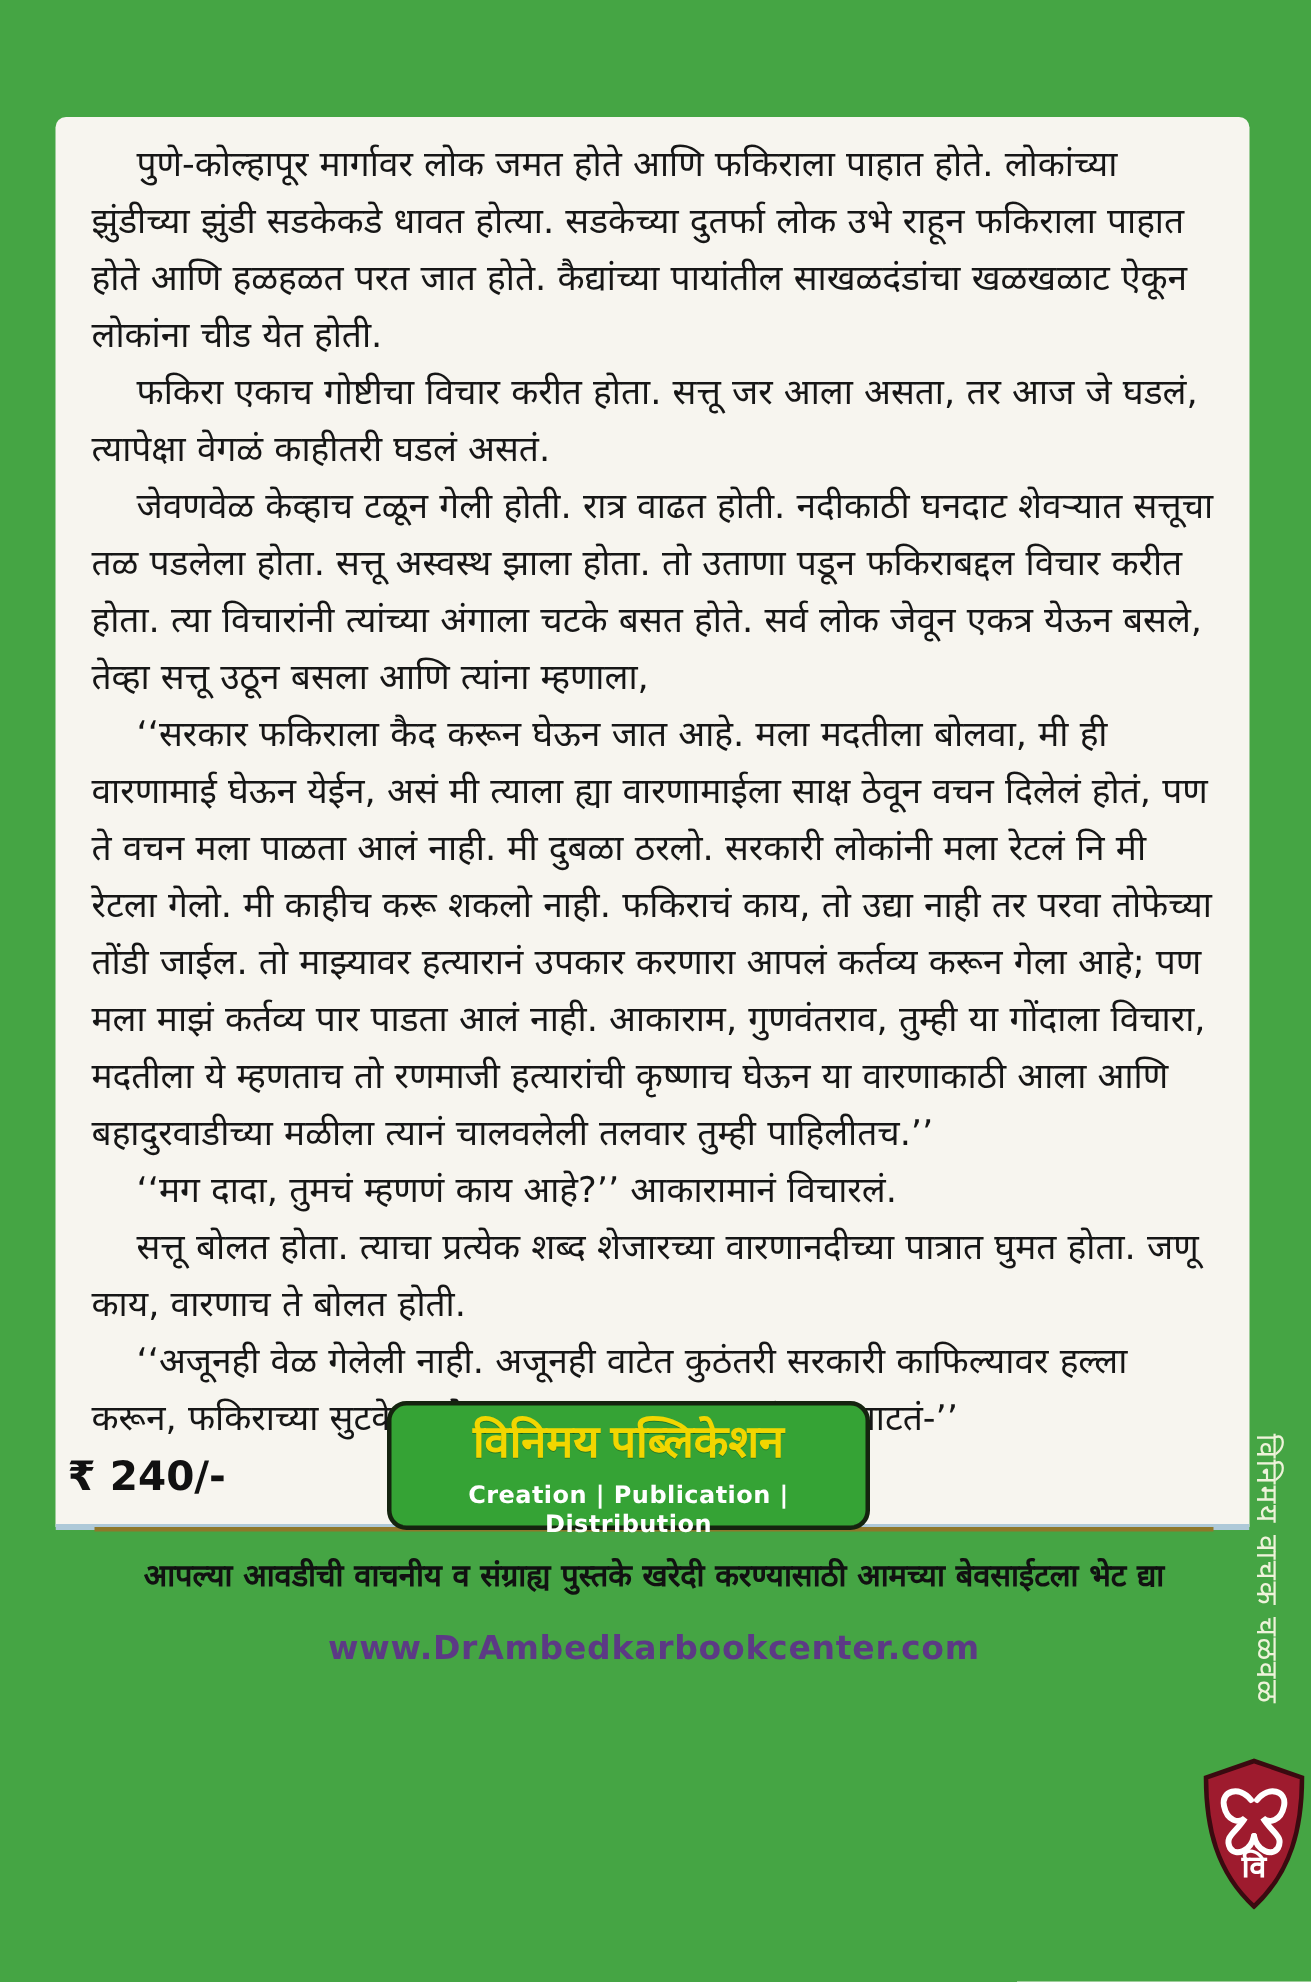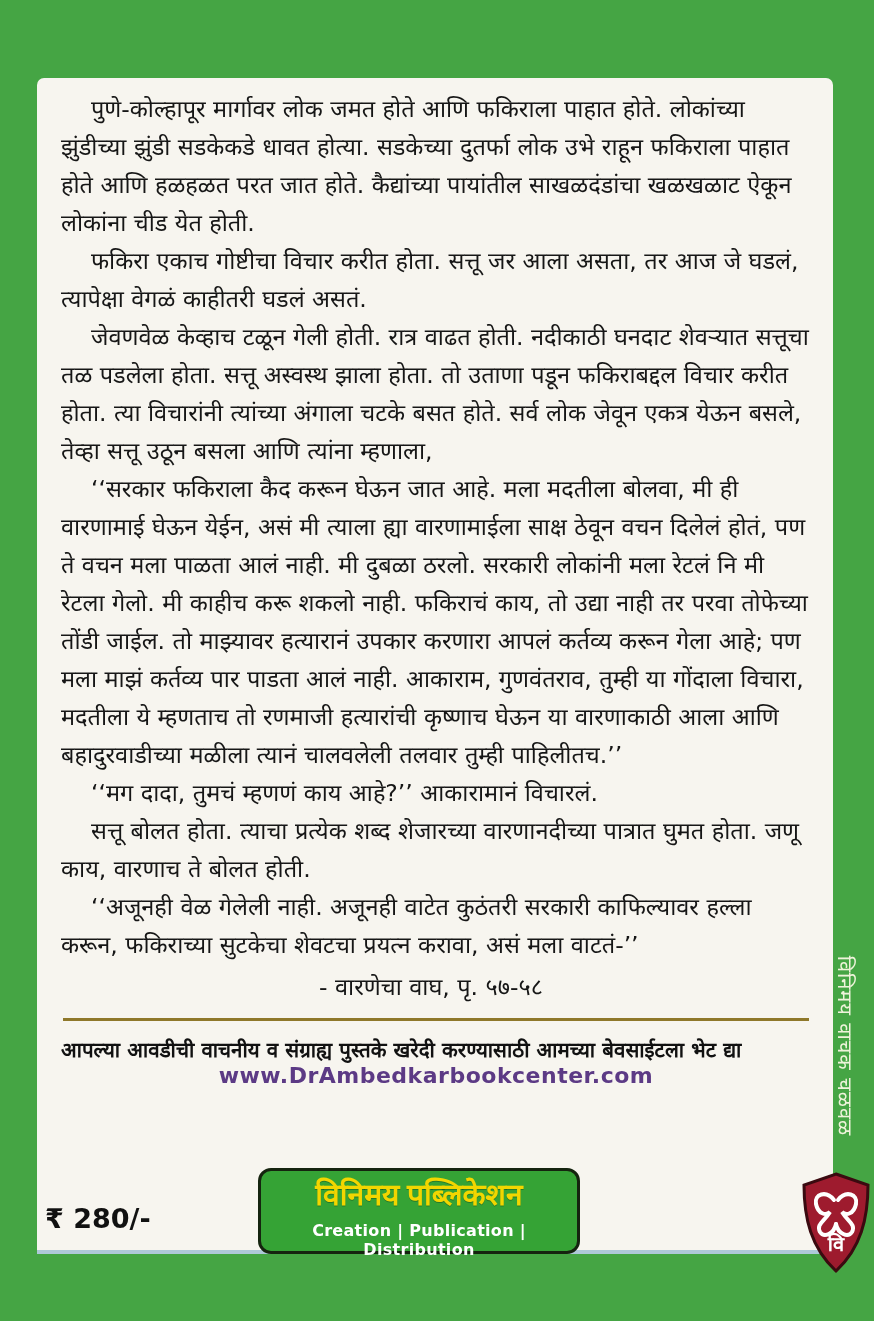--- a/index.html
+++ b/index.html
@@ -5,21 +5,21 @@
   html,body { margin:0; padding:0; }
   body {
     width:874px; height:1321px;
     position:relative;
     background:#45a544;
     font-family:"DejaVu Sans", sans-serif;
     overflow:hidden;
   }
   .page {
     position:absolute; left:37px; top:78px;
-    width:796px; height:1176px;
+    width:796px; height:942px;
     background:#f7f5ef;
     border-radius:7px 7px 0 0;
     border-bottom:4px solid #aec9d8;
     box-sizing:border-box;
     padding:12px 22px 0 24px;
     color:#161616;
   }
   .text-block p {
     margin:0;
     font-size:23.5px;
@@ -31,32 +31,33 @@
   .attribution {
     text-align:center;
     font-size:23.5px;
     margin:6px 10px 0 0;
   }
   .rule {
     border-top:3px solid #8f782a;
     margin:16px 2px 0 2px;
   }
   .promo {
-    text-align:left;
+    text-align:center;
     font-weight:bold;
     font-size:20.5px;
     margin-top:14px;
     color:#111;
   }
   .website {
     text-align:center;
     font-weight:bold;
     font-size:22px;
     letter-spacing:0.5px;
     color:#5c3a85;
+    margin-top:24px;
   }
   .pubbox {
     position:absolute;
     left:221px; bottom:-4px;
     width:322px; height:86px;
     background:#35a335;
     border:3px solid #15240f;
     border-radius:13px;
     box-sizing:border-box;
     text-align:center;
@@ -130,21 +131,21 @@
 
   <div class="promo">आपल्या आवडीची वाचनीय व संग्राह्य पुस्तके खरेदी करण्यासाठी आमच्या बेवसाईटला भेट द्या</div>
 
   <div class="website">www.DrAmbedkarbookcenter.com</div>
 
   <div class="pubbox">
     <div class="pub-title">विनिमय पब्लिकेशन</div>
     <div class="pub-tag">Creation | Publication | Distribution</div>
   </div>
 
-  <div class="price">₹ 280/-</div>
+  <div class="price">₹ 240/-</div>
 
 </div>
 
 <div class="spine">विनिमय वाचक चळवळ</div>
 
 <div class="shield">
   <svg width="72" height="102" viewBox="0 0 72 102">
     <path d="M36 2 L68 13 C68 46 61 76 36 99 C11 76 4 46 4 13 Z" fill="#9e1b2e" stroke="#3a0a10" stroke-width="3"></path>
     <path d="M34 28 C26 18 14 22 16 32 C18 42 26 44 30 40 C24 50 16 52 20 60 C24 66 34 62 36 52" fill="none" stroke="#ffffff" stroke-width="4" stroke-linecap="round"></path>
     <path d="M38 28 C46 18 58 22 56 32 C54 42 46 44 42 40 C48 50 56 52 52 60 C48 66 38 62 36 52" fill="none" stroke="#ffffff" stroke-width="4" stroke-linecap="round"></path>

